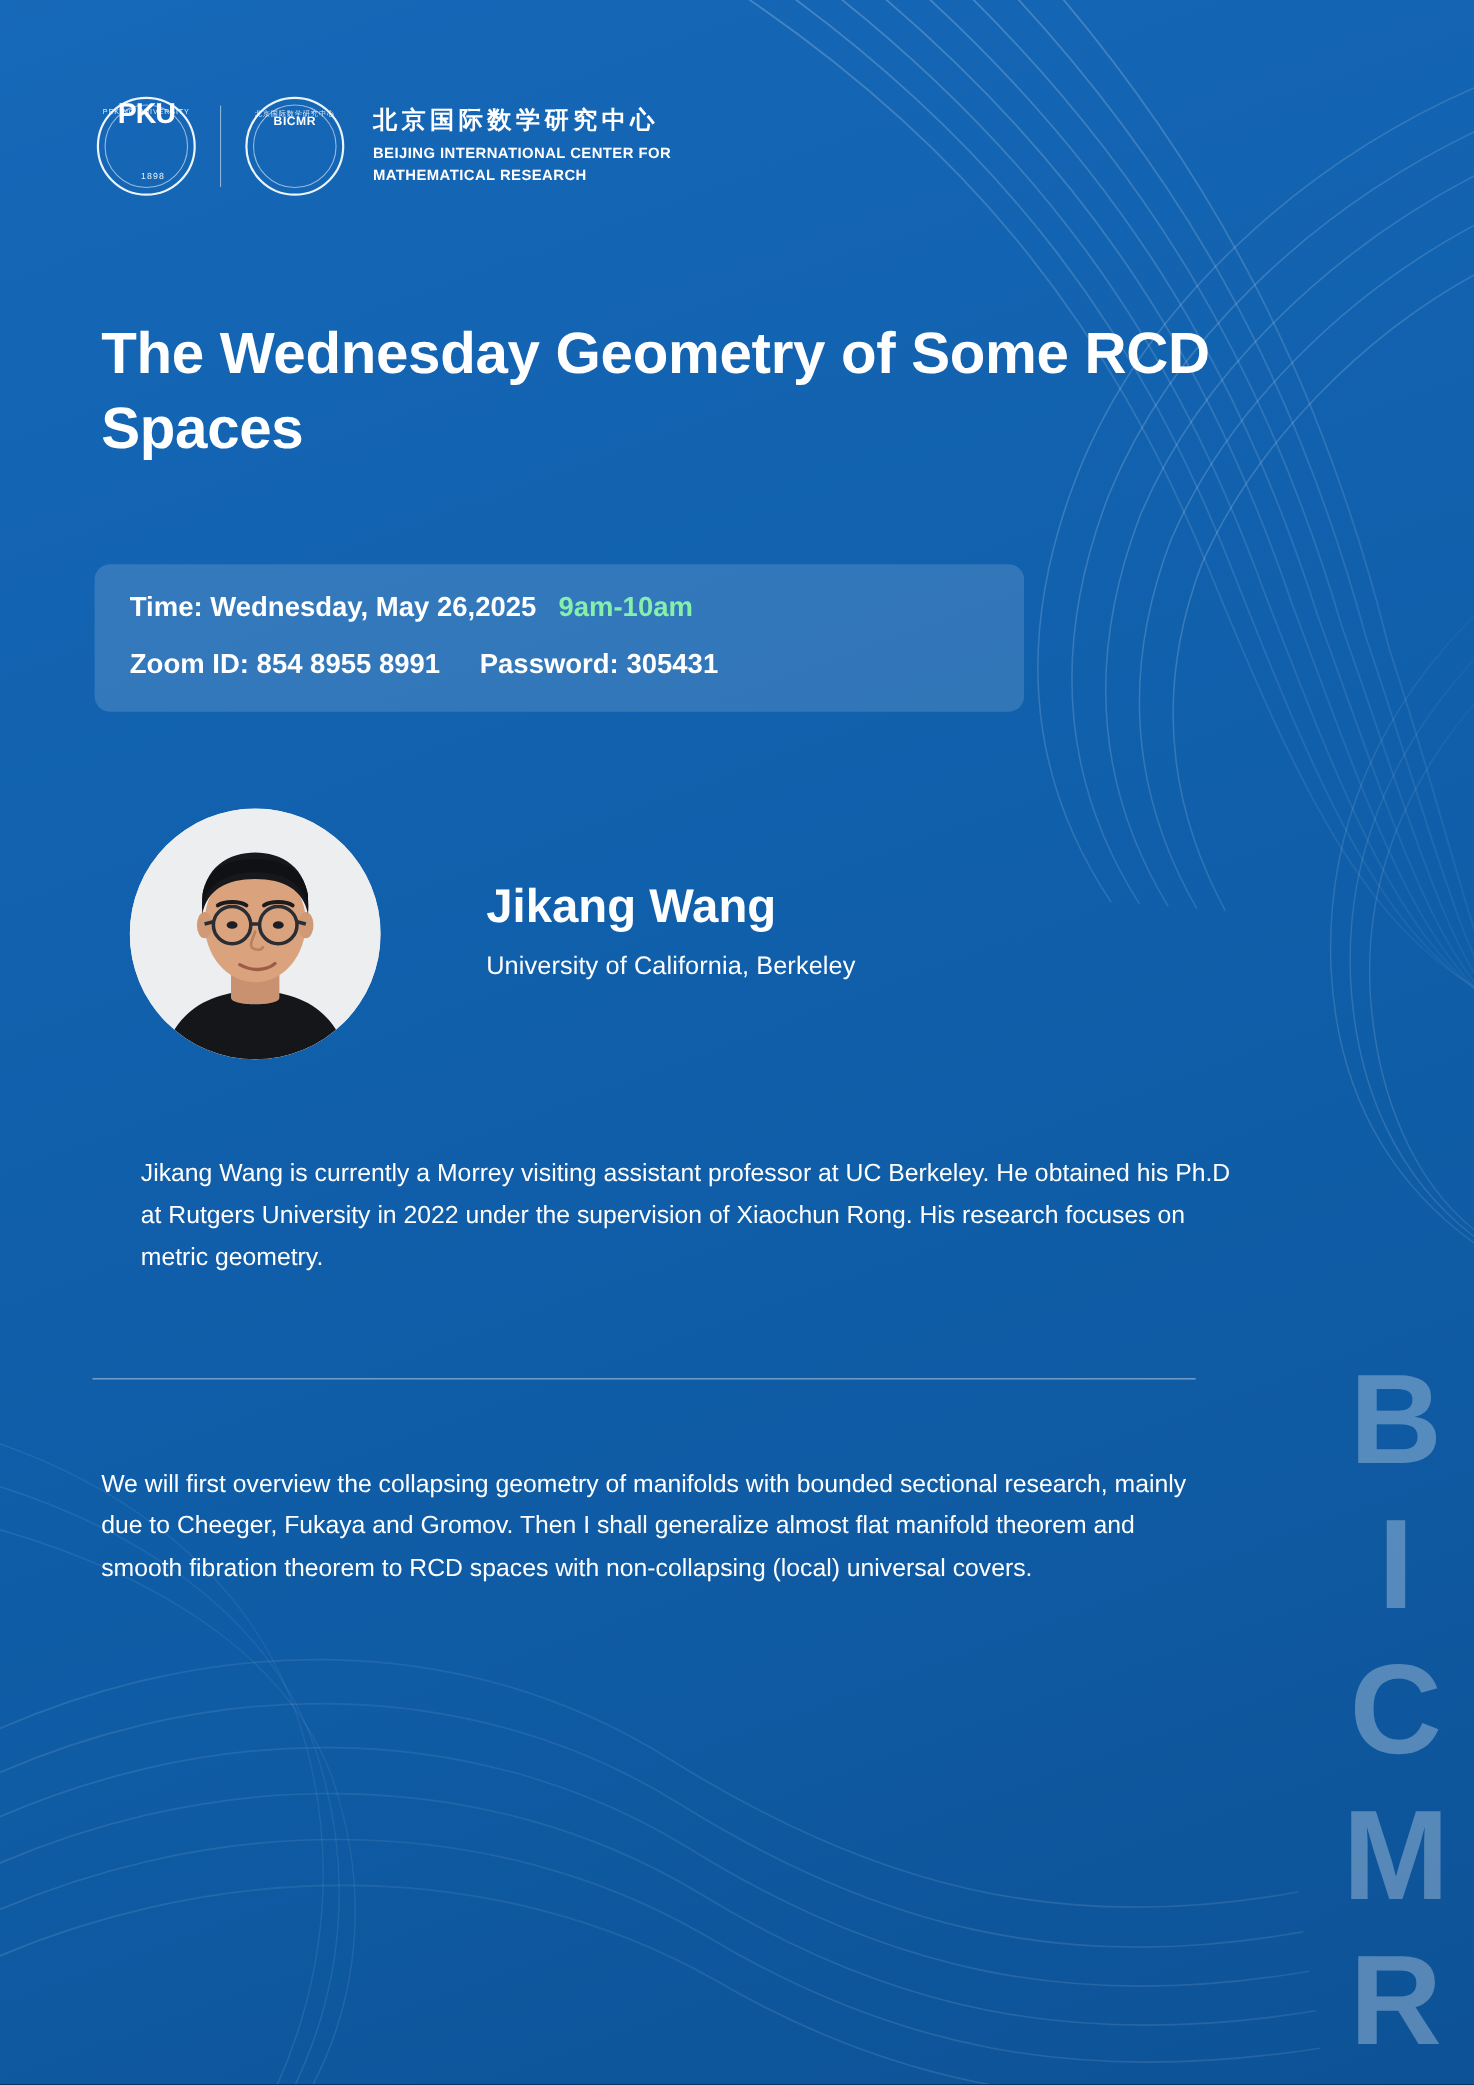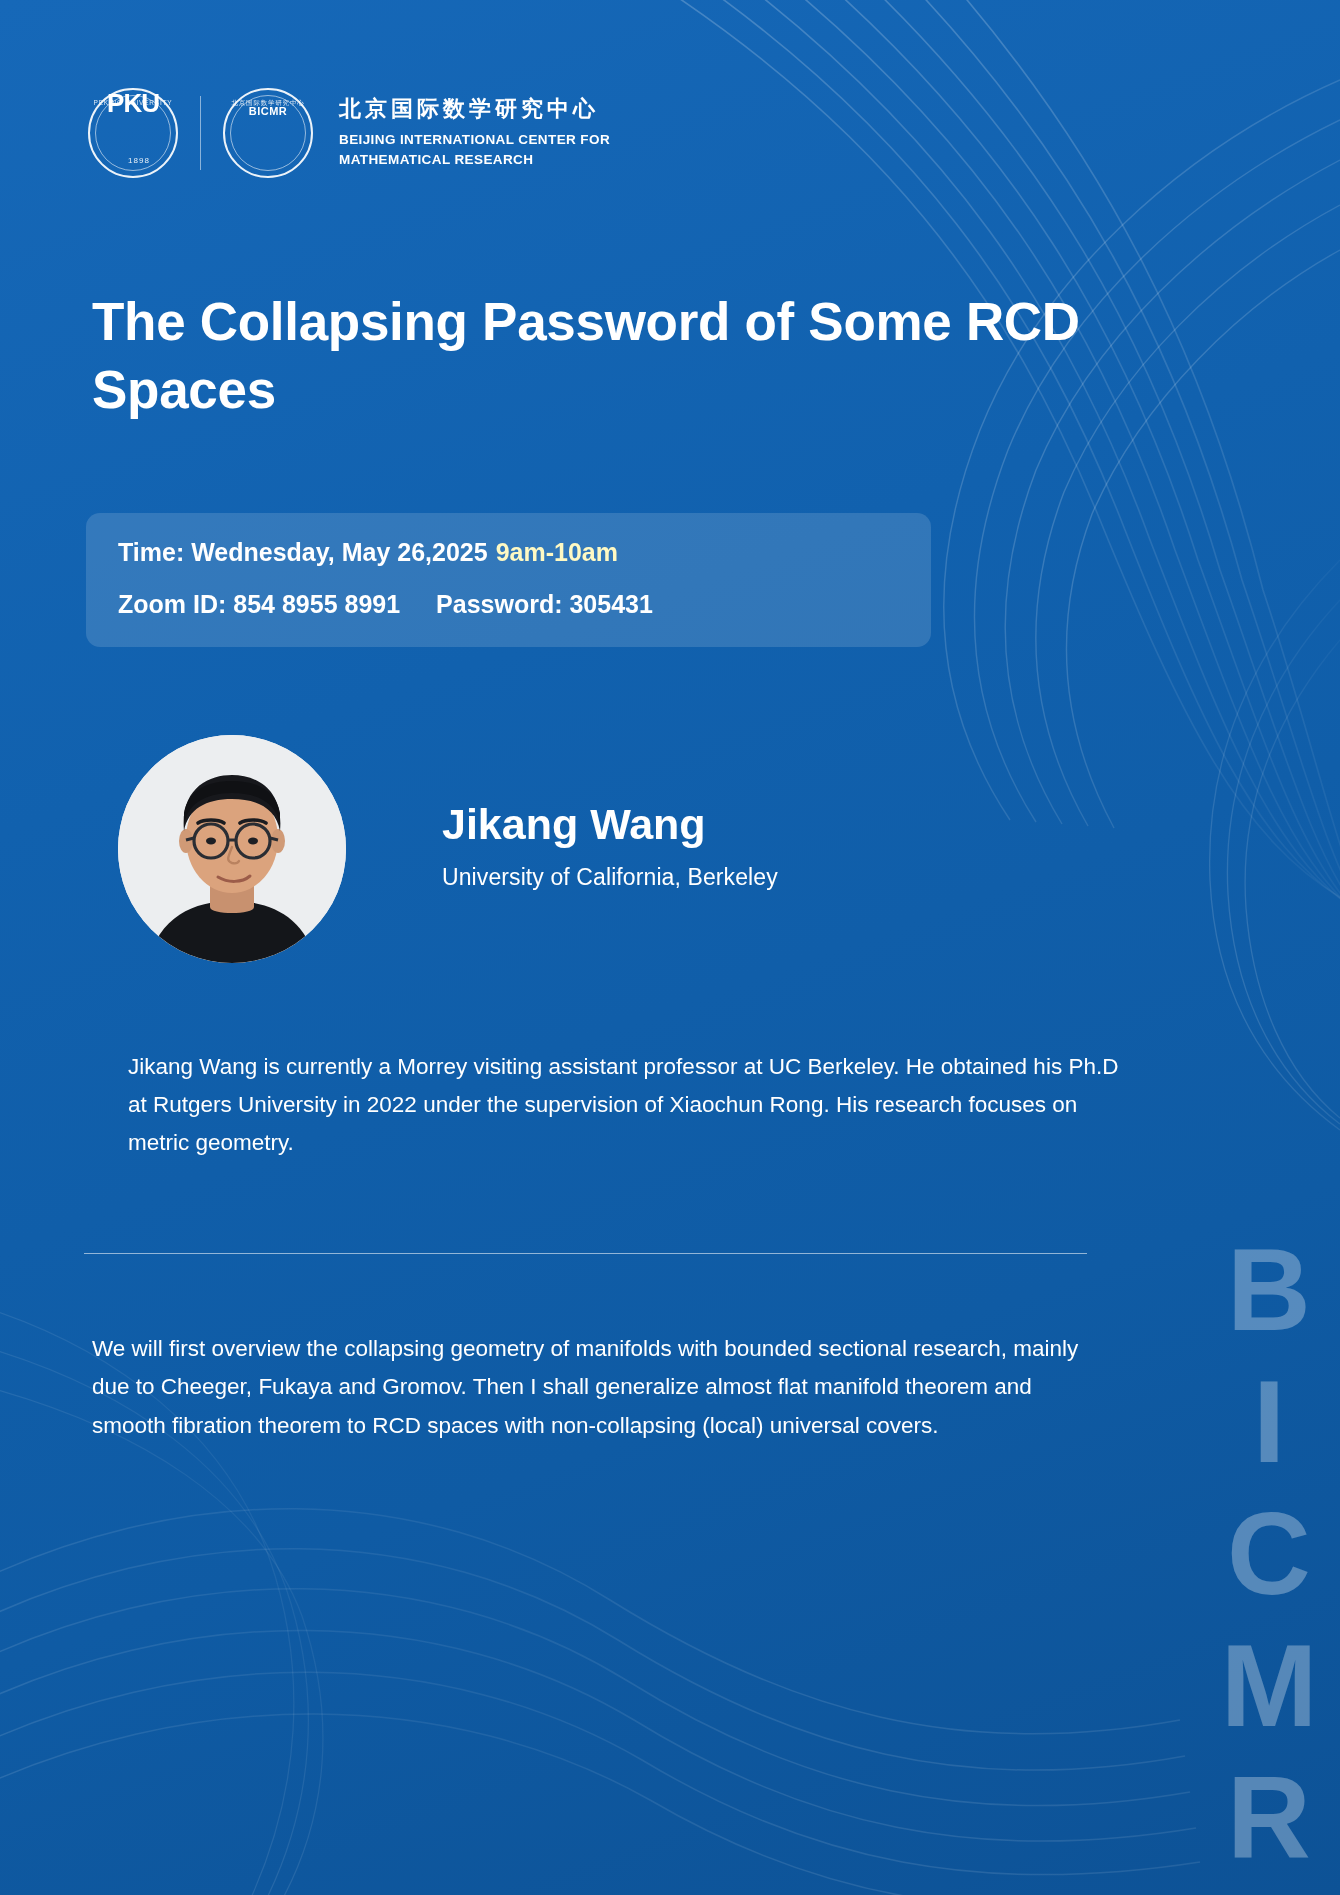--- a/index.html
+++ b/index.html
@@ -137,22 +137,22 @@
   }
   .info-line {
     font-size: 25px;
     font-weight: bold;
     line-height: 1.0;
   }
   .info-line + .info-line {
     margin-top: 27px;
   }
   .time-highlight {
-    color: #fef9c3;
-    margin-left: 8px;
+    color: #86efac;
+    margin-left: 20px;
   }
   .zoom-gap {
     display: inline-block;
     width: 36px;
   }
   
   .speaker {
     position: absolute;
     top: 735px;
     left: 118px;
@@ -302,21 +302,21 @@
       <div class="seal-mark">BICMR</div>
     </div>
 
     <div class="org-text">
       <div class="org-cn">北京国际数学研究中心</div>
       <div class="org-en">BEIJING INTERNATIONAL CENTER FOR</div>
       <div class="org-en">MATHEMATICAL RESEARCH</div>
     </div>
   </div>
 
-  <div class="title">The Collapsing Password of Some RCD Spaces</div>
+  <div class="title">The Wednesday Geometry of Some RCD Spaces</div>
 
   <div class="info-box">
     <div class="info-line">
       <span>Time: Wednesday, May 26,2025</span><span class="time-highlight">9am-10am</span>
     </div>
     <div class="info-line">
       <span>Zoom ID: 854 8955 8991</span><span class="zoom-gap"></span><span>Password: 305431</span>
     </div>
   </div>
 

